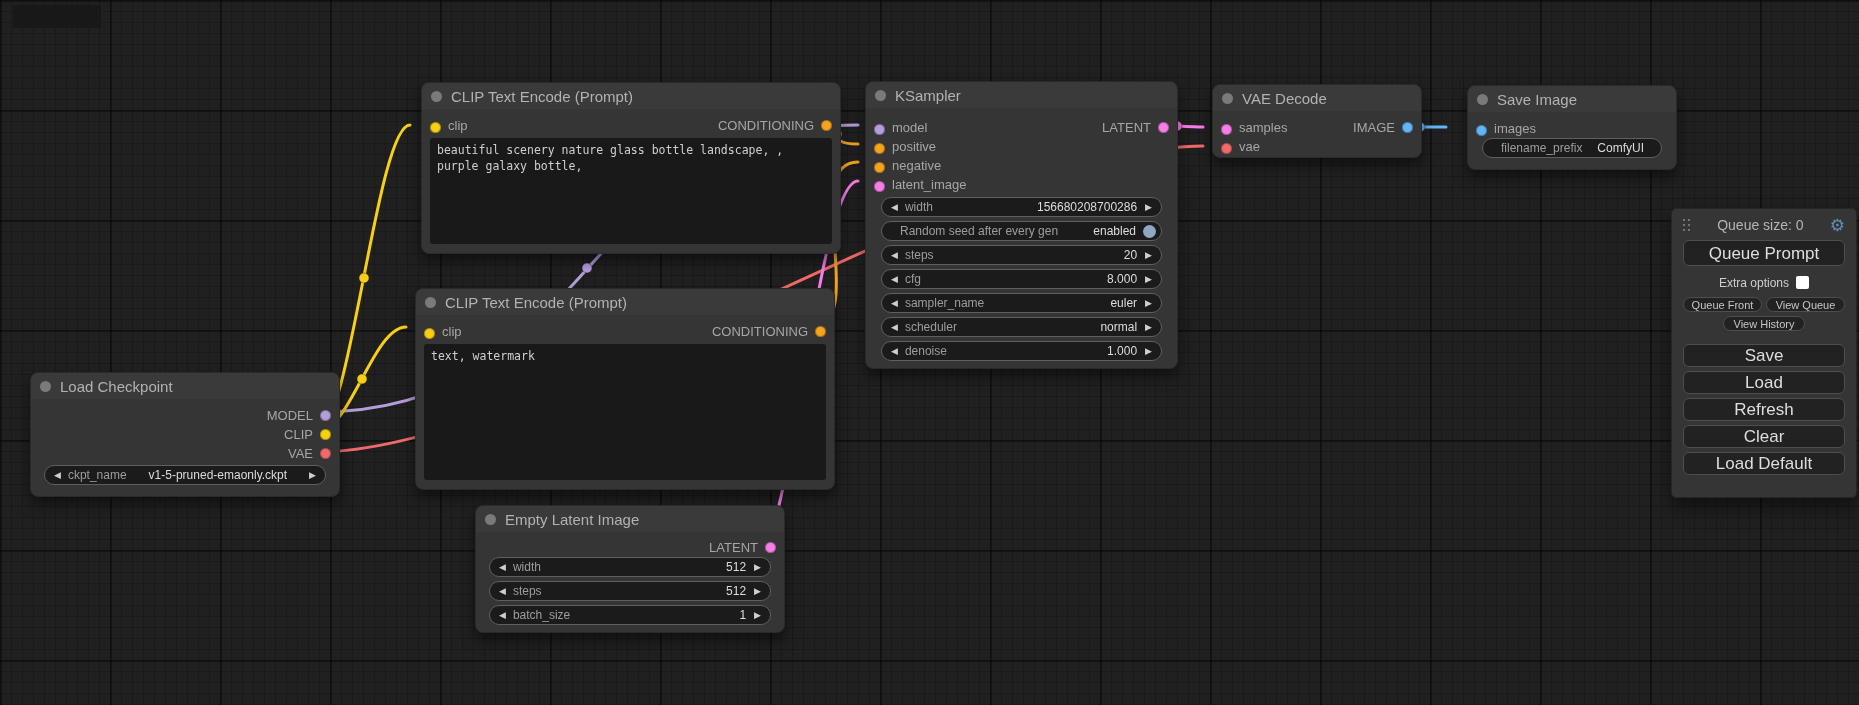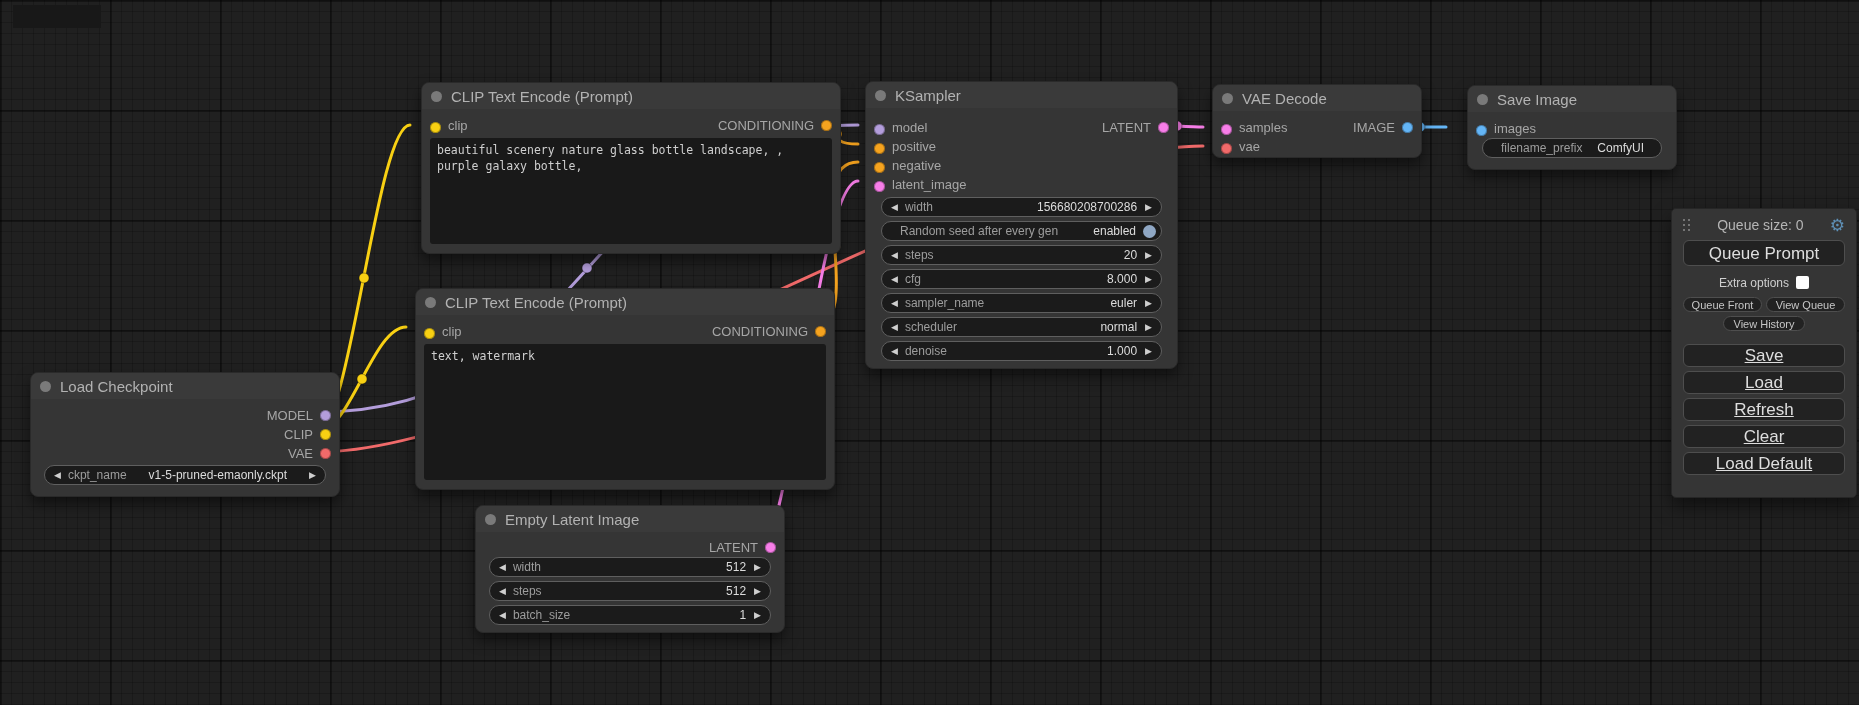--- a/index.html
+++ b/index.html
@@ -50,21 +50,21 @@
   .gear{font-size:17px;line-height:1;cursor:pointer;}
   .btn{display:block;width:100%;background:#222;border:1px solid #4e4e4e;border-radius:6px;
     color:#dedede;text-align:center;box-sizing:border-box;font-family:"Liberation Sans",sans-serif;}
   .btn-queue{height:26px;font-size:17px;line-height:24px;margin-bottom:7px;}
   .extra{display:flex;align-items:center;justify-content:center;gap:7px;font-size:12px;color:#cfcfcf;height:19px;margin-bottom:5px;}
   .checkbox{width:13px;height:13px;background:#ffffff;border-radius:2px;flex:none;}
   .pillrow{display:flex;gap:4px;margin-bottom:4px;}
   .pill{flex:1;height:15px;font-size:11px;line-height:13px;border-radius:9px;background:#222;
     border:1px solid #4e4e4e;text-align:center;color:#c6c6c6;box-sizing:border-box;}
   .pill-hist{flex:none;width:82px;margin:0 auto 13px;display:block;}
-  .btn-big{height:23px;font-size:17px;line-height:20px;margin-bottom:4px;text-decoration:underline;}
+  .btn-big{height:23px;font-size:17px;line-height:20px;margin-bottom:4px;}
   .artifact{position:absolute;left:13px;top:5px;width:88px;height:23px;background:#181818;z-index:0;}
 </style>
 </head>
 <body>
 
 <div class="artifact"></div>
 
 <svg class="wires" width="1859" height="705">
   <path d="M 317 412 C 600 412, 575 125, 858 125" stroke="#B39DDB"></path>
   <path d="M 317 432 C 350 432, 377 125, 410 125" stroke="#F8D013"></path>

